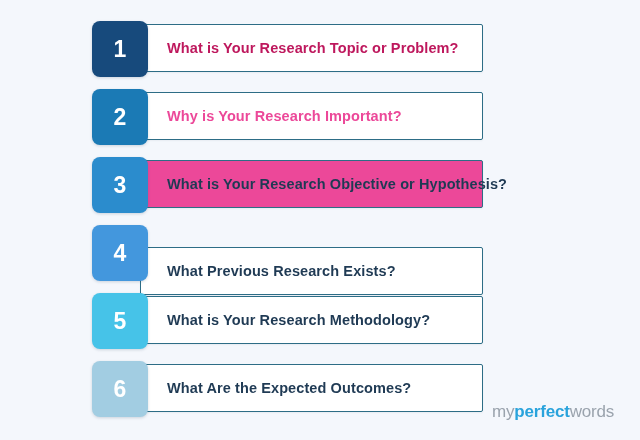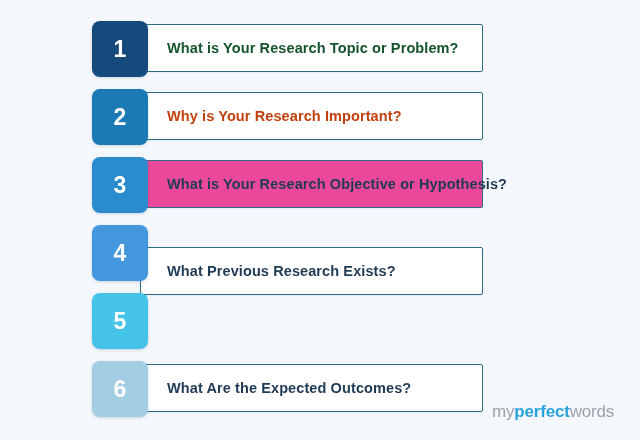--- a/index.html
+++ b/index.html
@@ -106,30 +106,30 @@
 </style>
 </head>
 <body>
 
 <div class="canvas" style="background-color: rgb(244, 247, 252);">
 
   <div class="steps-list">
 
     <div class="step-row">
       <div class="step-card" style="border-color: rgb(45, 109, 134); background-color: rgb(255, 255, 255);">
-        <div class="step-label" style="color: #14532d;">What is Your Research Topic or Problem?</div>
+        <div class="step-label" style="color: #be185d;">What is Your Research Topic or Problem?</div>
       </div>
       <div class="step-badge" style="background-color: rgb(23, 74, 124);">
         <span class="step-number">1</span>
       </div>
     </div>
 
     <div class="step-row">
       <div class="step-card" style="border-color: rgb(45, 109, 134); background-color: rgb(255, 255, 255);">
-        <div class="step-label" style="color: #c2410c;">Why is Your Research Important?</div>
+        <div class="step-label" style="color: #ec4899;">Why is Your Research Important?</div>
       </div>
       <div class="step-badge" style="background-color: rgb(27, 122, 181);">
         <span class="step-number">2</span>
       </div>
     </div>
 
     <div class="step-row">
       <div class="step-card" style="border-color: rgb(45, 109, 134); background-color: #ec4899;">
         <div class="step-label" style="color: rgb(31, 58, 84);">What is Your Research Objective or Hypothesis?</div>
       </div>
@@ -141,20 +141,23 @@
     <div class="step-row">
       <div class="step-card" style="border-color: rgb(45, 109, 134); background-color: rgb(255, 255, 255); margin-top: 19px;">
         <div class="step-label" style="color: rgb(31, 58, 84);">What Previous Research Exists?</div>
       </div>
       <div class="step-badge" style="background-color: rgb(67, 151, 221);">
         <span class="step-number">4</span>
       </div>
     </div>
 
     <div class="step-row">
+      <div class="step-card" style="border-color: rgb(45, 109, 134); background-color: rgb(255, 255, 255);">
+        <div class="step-label" style="color: rgb(31, 58, 84);">What is Your Research Methodology?</div>
+      </div>
       <div class="step-badge" style="background-color: rgb(70, 195, 232);">
         <span class="step-number">5</span>
       </div>
     </div>
 
     <div class="step-row">
       <div class="step-card" style="border-color: rgb(45, 109, 134); background-color: rgb(255, 255, 255);">
         <div class="step-label" style="color: rgb(31, 58, 84);">What Are the Expected Outcomes?</div>
       </div>
       <div class="step-badge" style="background-color: rgb(162, 205, 226);">

